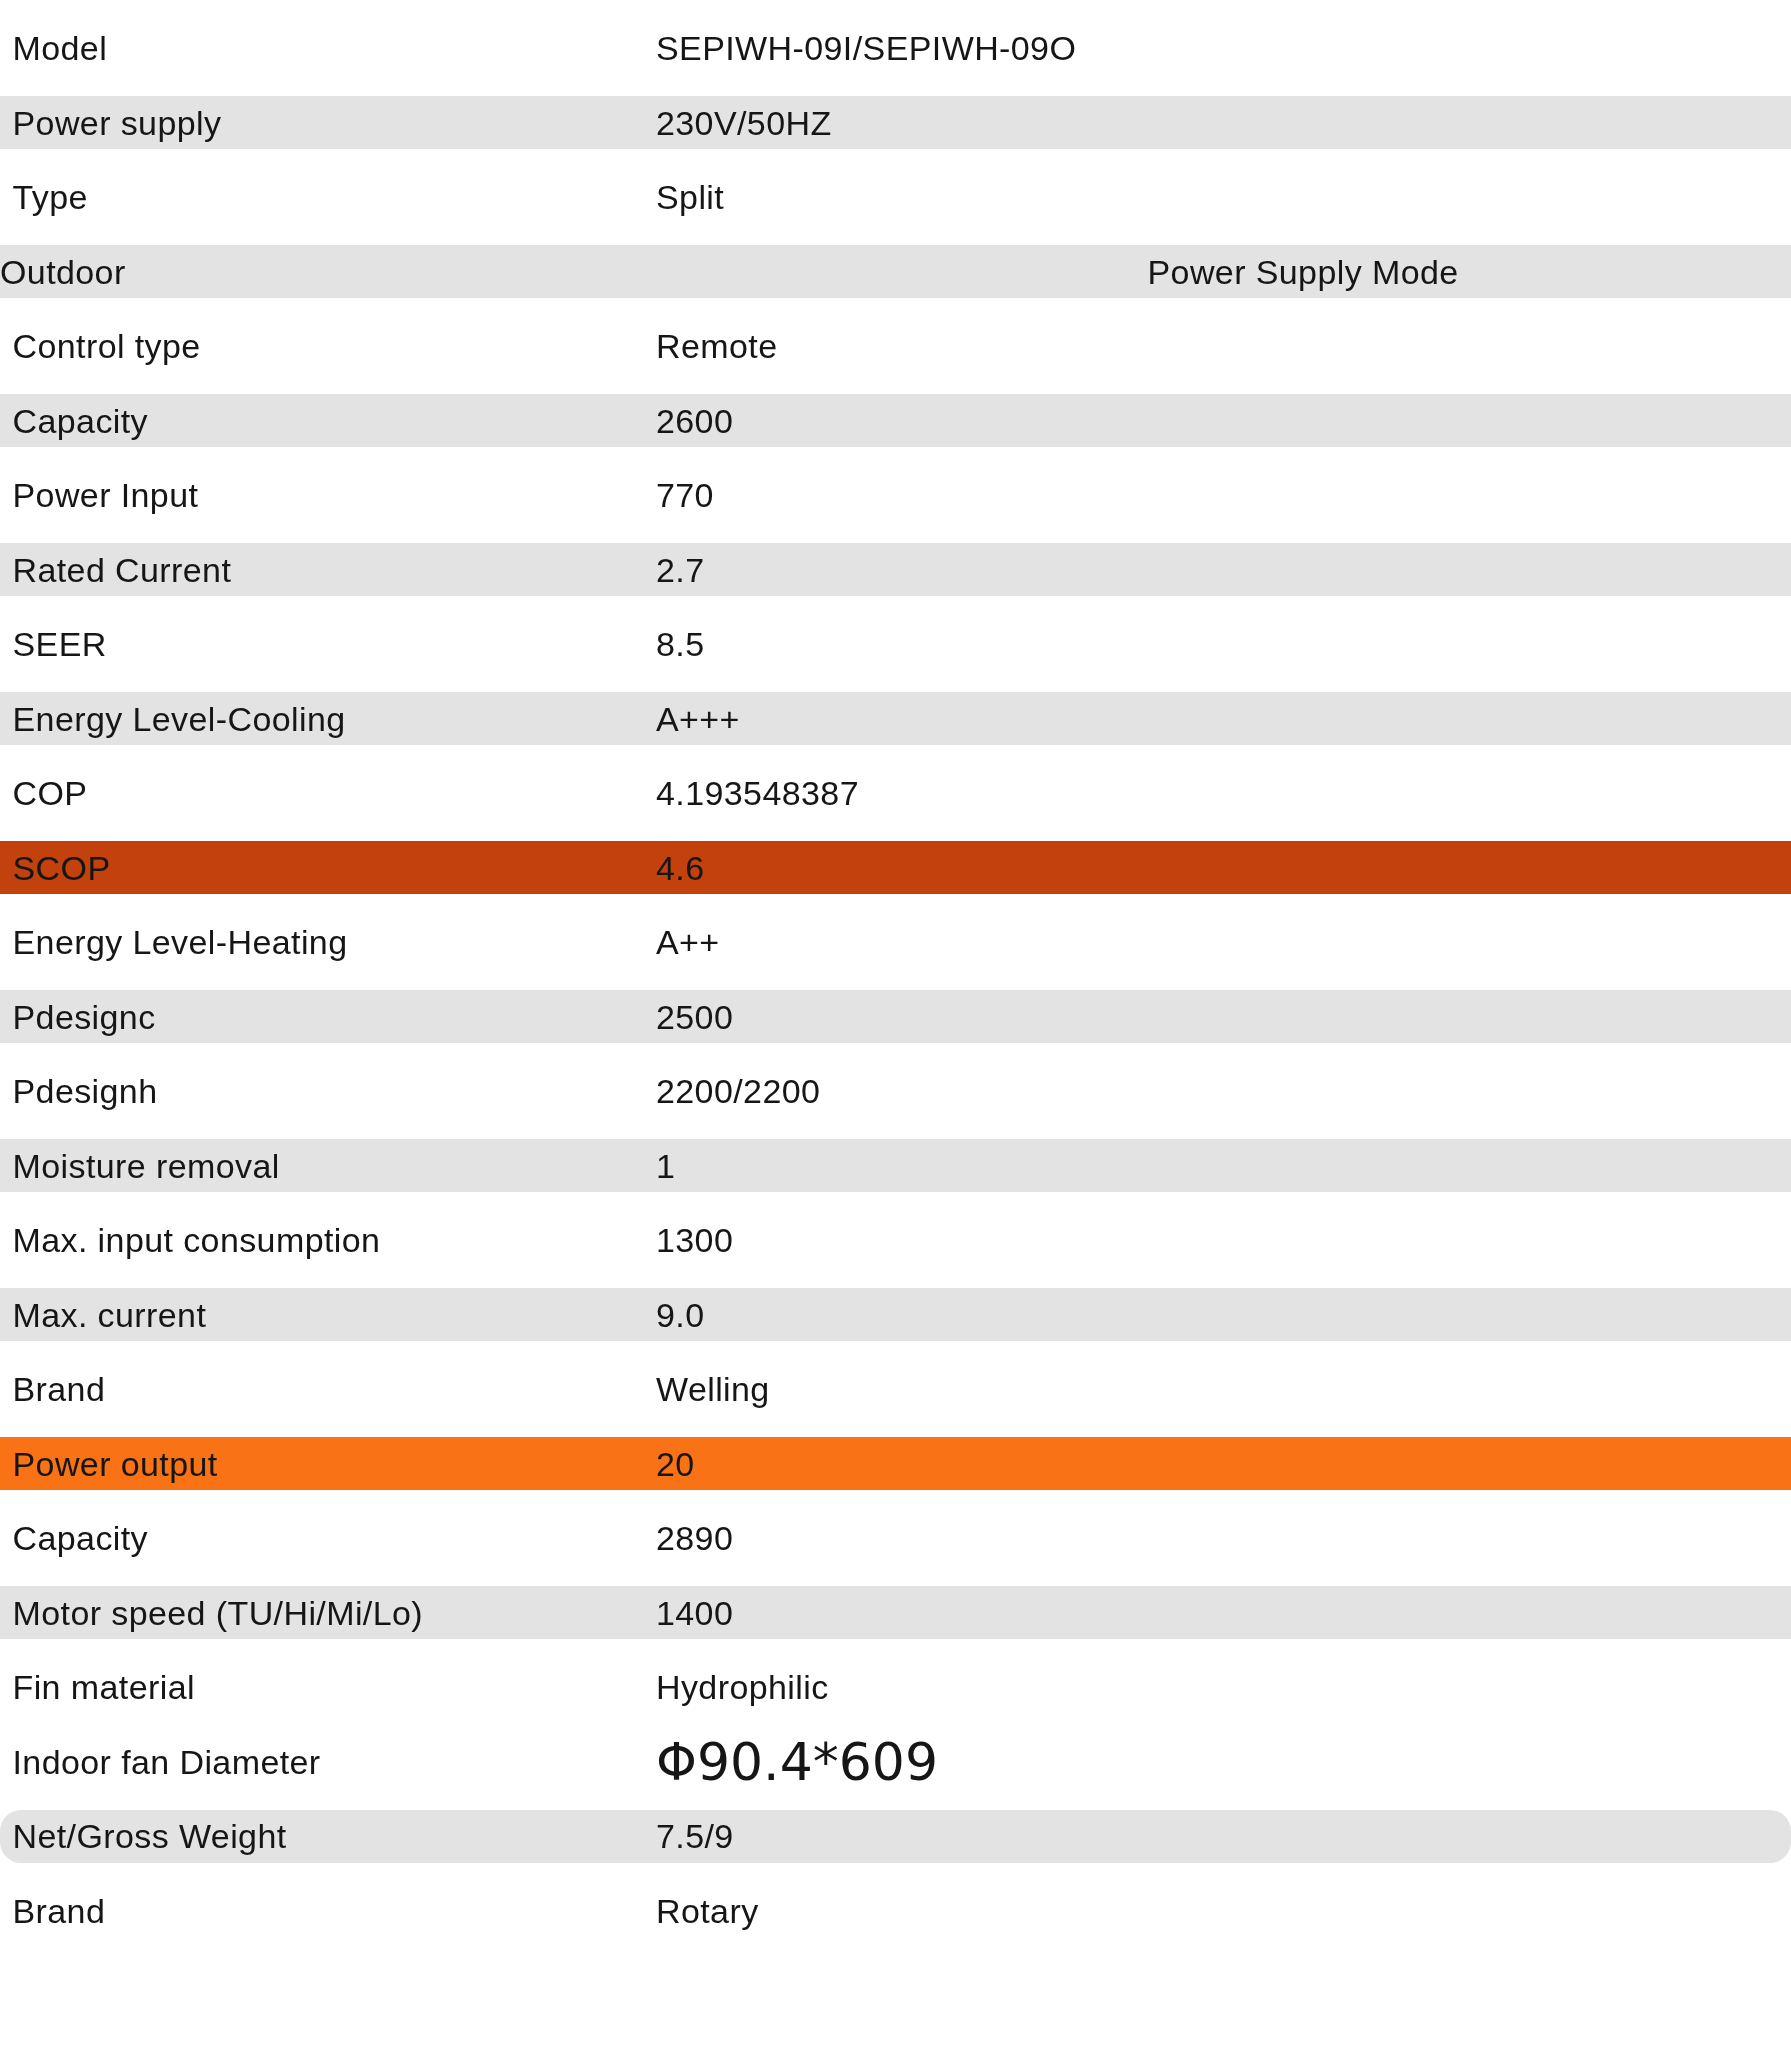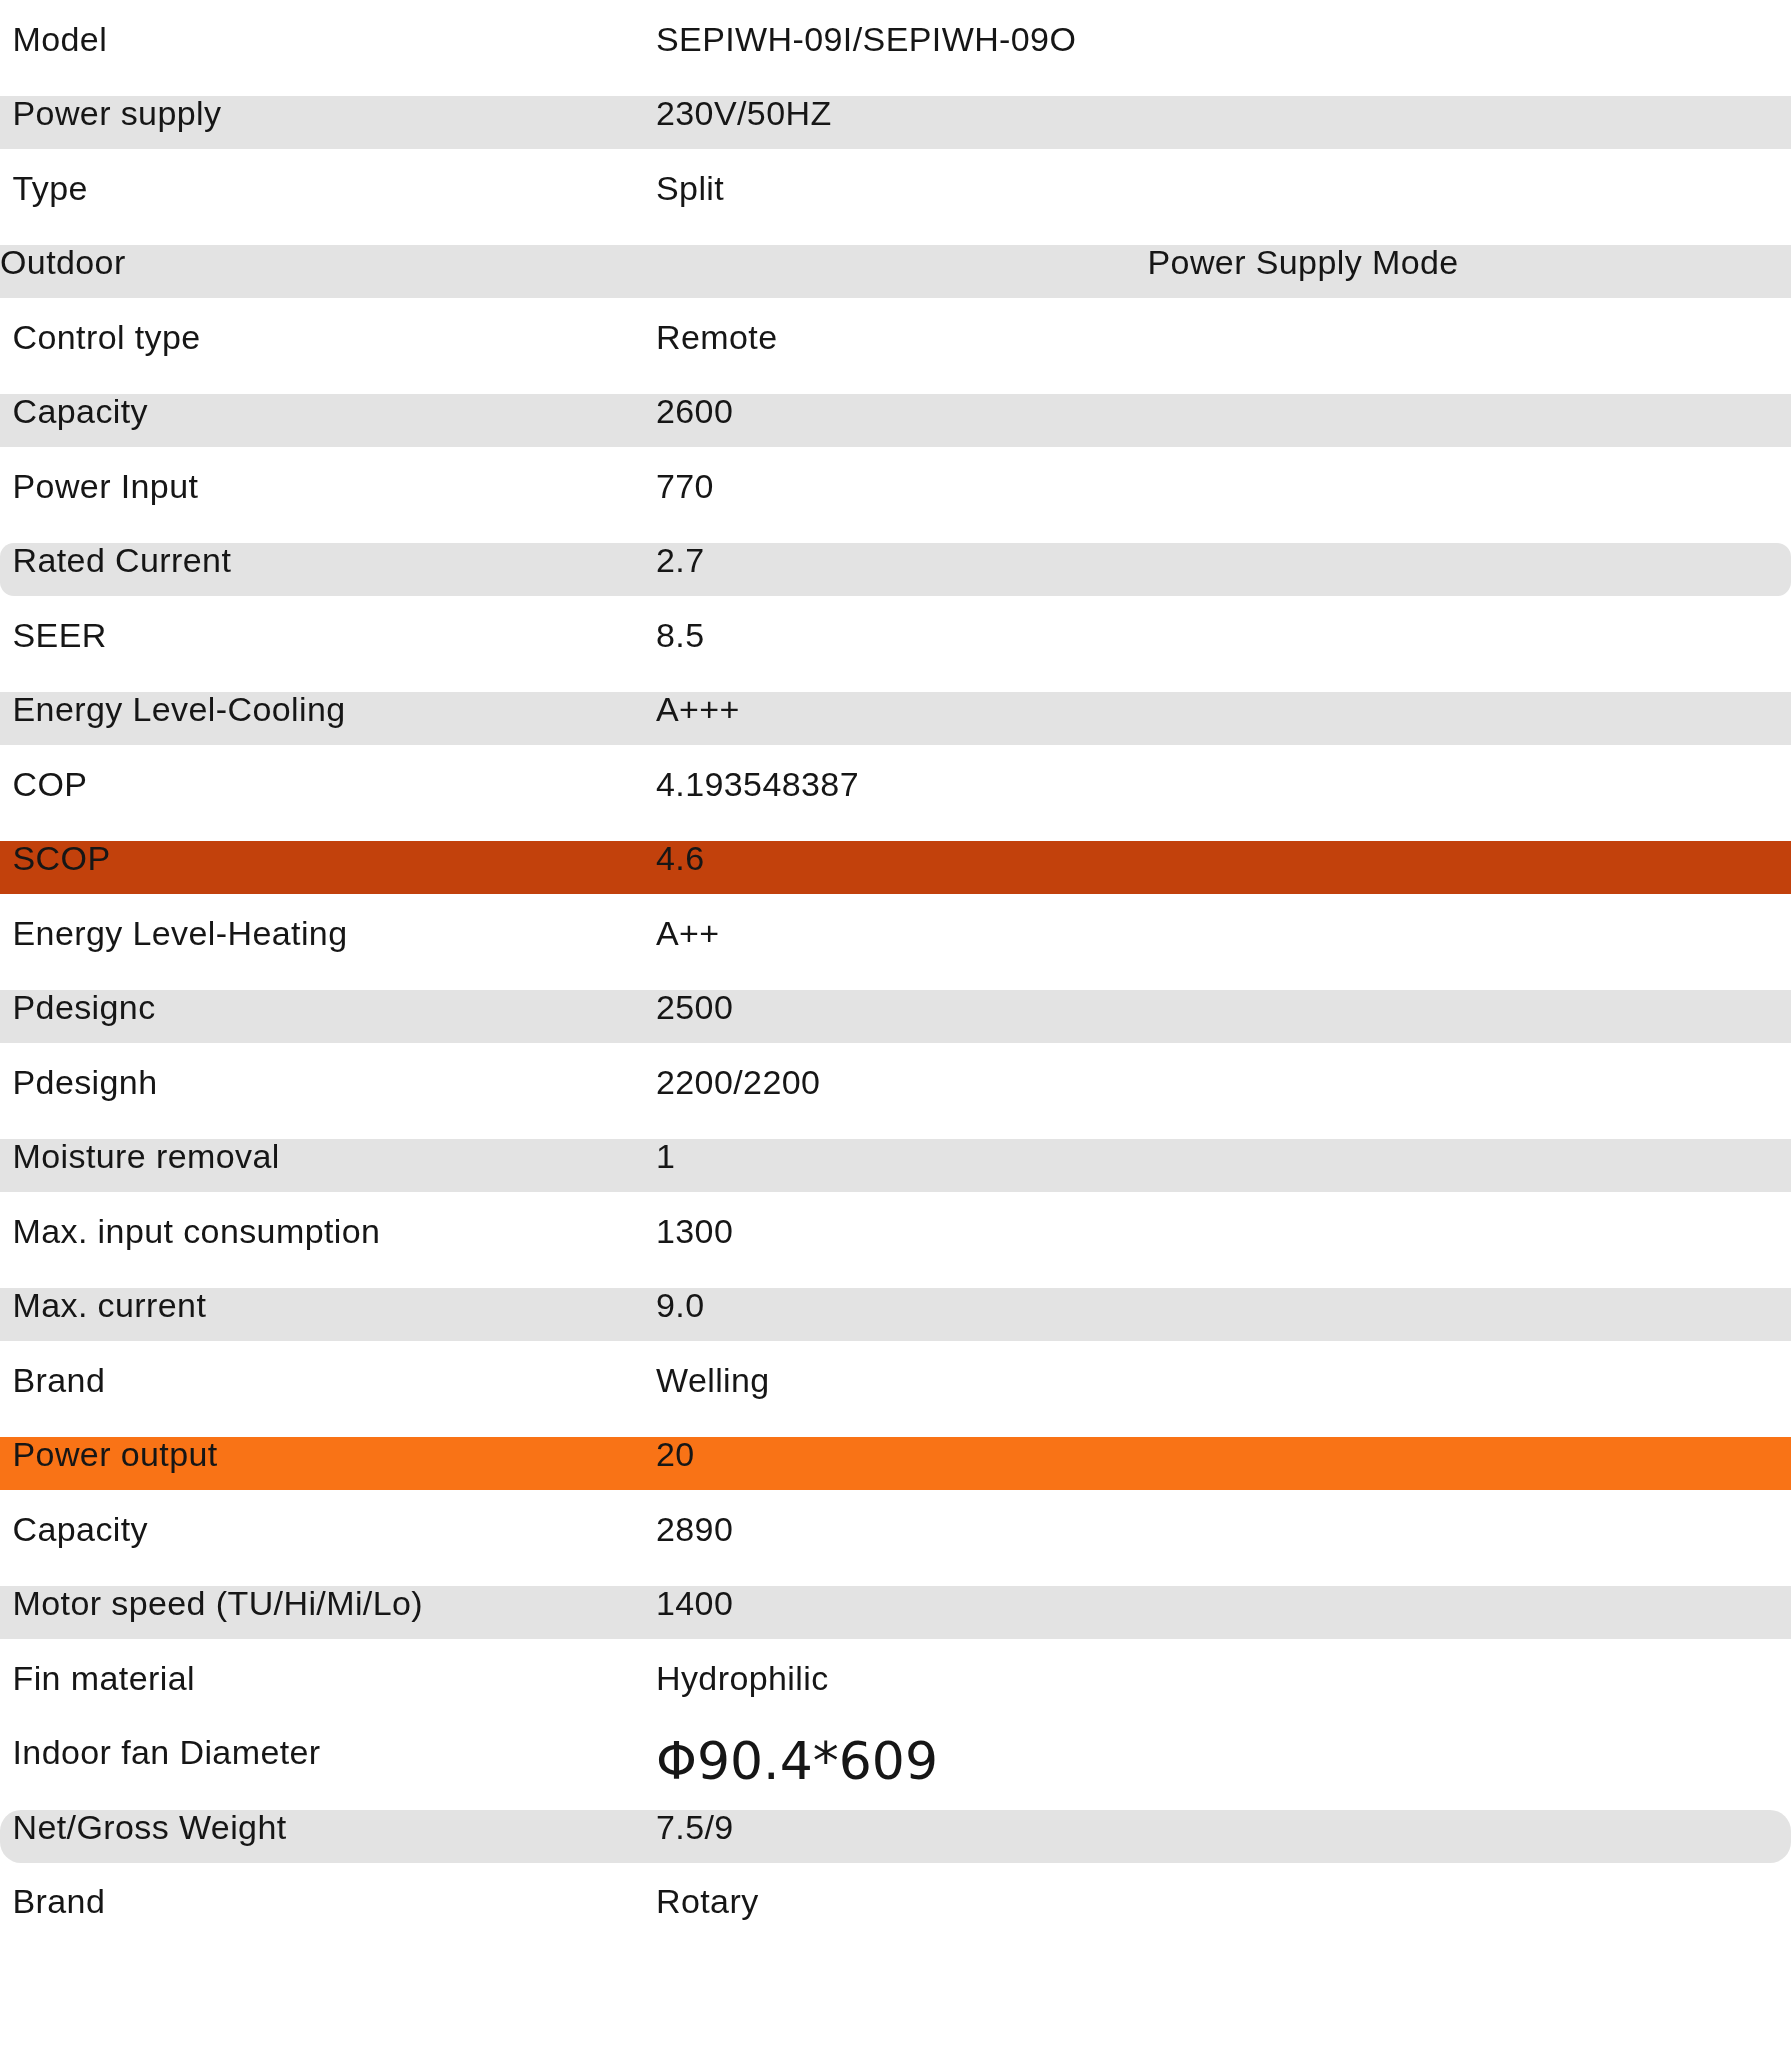--- a/index.html
+++ b/index.html
@@ -12,21 +12,21 @@
   body {
     font-family: "Liberation Sans", sans-serif;
     color: #161616;
   }
   .spec-table {
     padding-top: 21.5px;
     width: 1791px;
   }
   .row {
     display: flex;
-    align-items: flex-start;
+    align-items: center;
     height: 53px;
     margin-bottom: 21.5px;
     width: 1791px;
     background: #ffffff;
   }
   .row.shaded {
     background: #e3e3e3;
   }
   .cell {
     font-size: 34px;
@@ -79,21 +79,21 @@
   <div class="row shaded" style="background: rgb(227, 227, 227);">
     <div class="cell label">Capacity</div>
     <div class="cell value">2600</div>
   </div>
 
   <div class="row">
     <div class="cell label">Power Input</div>
     <div class="cell value">770</div>
   </div>
 
-  <div class="row shaded" style="background: rgb(227, 227, 227); border-radius: 14px;">
+  <div class="row shaded" style="background: rgb(227, 227, 227);">
     <div class="cell label">Rated Current</div>
     <div class="cell value">2.7</div>
   </div>
 
   <div class="row">
     <div class="cell label">SEER</div>
     <div class="cell value">8.5</div>
   </div>
 
   <div class="row shaded" style="background: rgb(227, 227, 227);">

